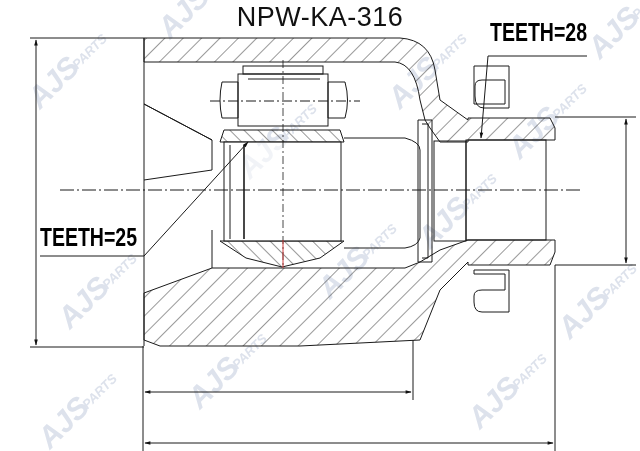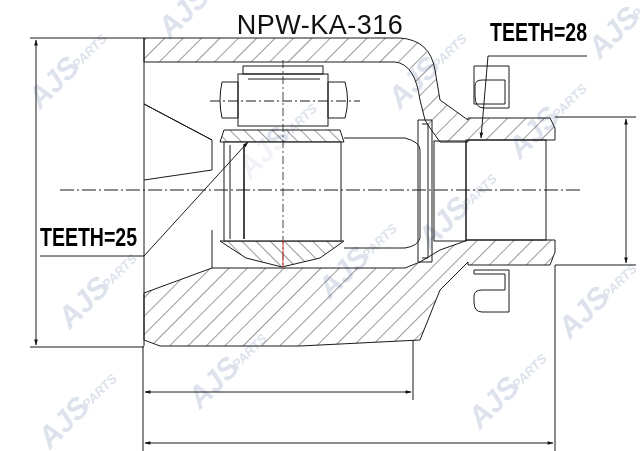--- a/index.html
+++ b/index.html
@@ -1,18 +1,18 @@
 <!DOCTYPE html>
 <html><head>
 <meta charset="utf-8">
 <style>
   html, body { margin: 0; padding: 0; background: #ffffff; }
   #canvas { position: relative; width: 640px; height: 451px; overflow: hidden; background: #ffffff; }
   #canvas svg { position: absolute; left: 0; top: 0; }
-  .title { position: absolute; left: 0; top: 10px; width: 640px; text-align: center;
+  .title { position: absolute; left: 0; top: 2px; width: 640px; text-align: center;
            font-family: "Liberation Sans", sans-serif; font-size: 27px; color: #111111; letter-spacing: 0.5px; }
   .label { position: absolute; font-family: "Liberation Sans", sans-serif; font-weight: bold;
            color: #000000; transform: scaleX(0.78); transform-origin: left top; white-space: nowrap; }
   .label-28 { left: 490px; top: 18px; font-size: 25px; }
   .label-25 { left: 40px; top: 223px; font-size: 25px; }
   .wm { font-family: "Liberation Sans", sans-serif; font-weight: bold; font-style: italic; fill: #dde2ec; }
 </style>
 </head>
 <body>
 

